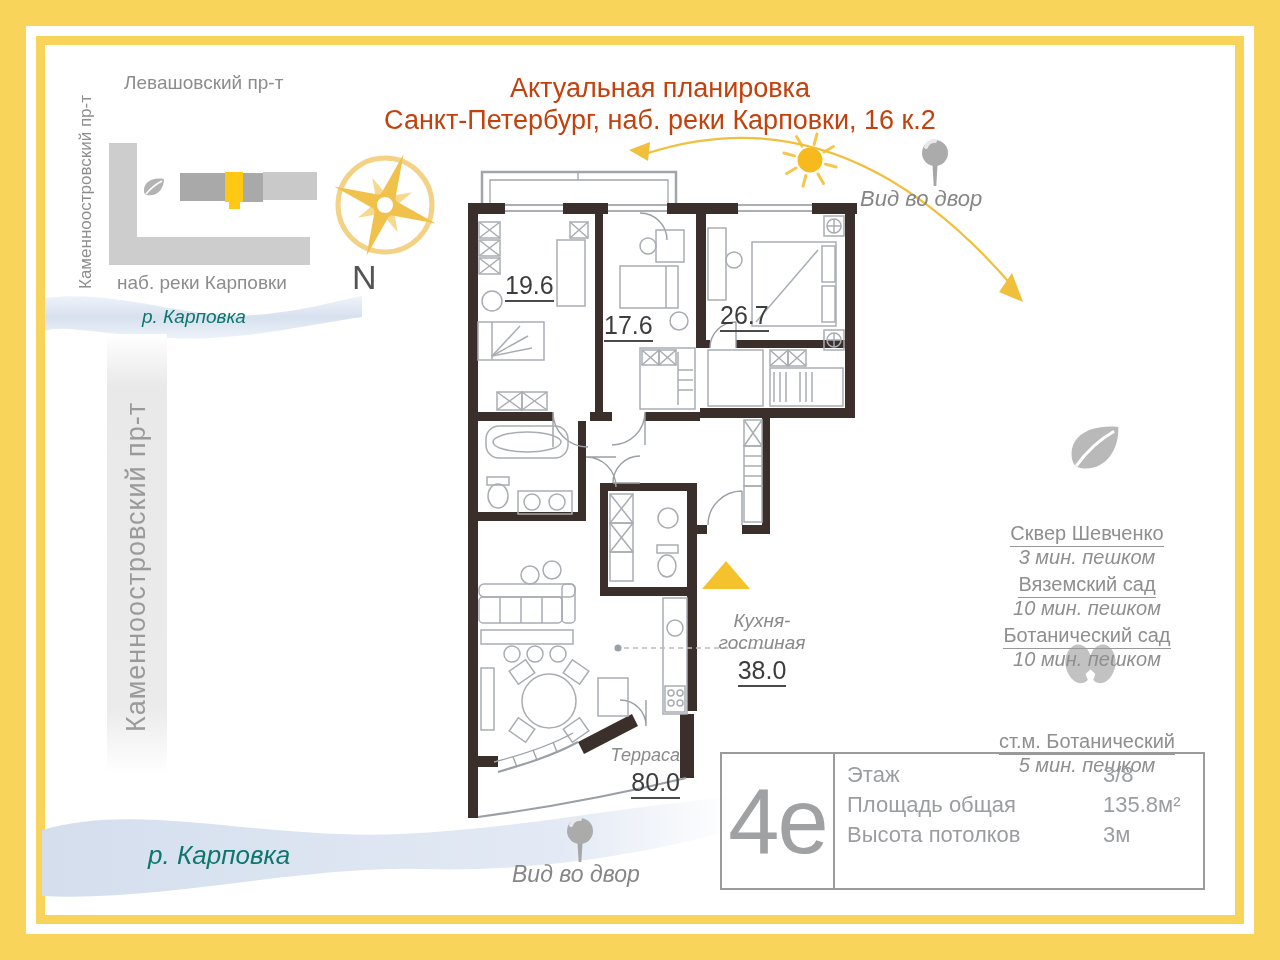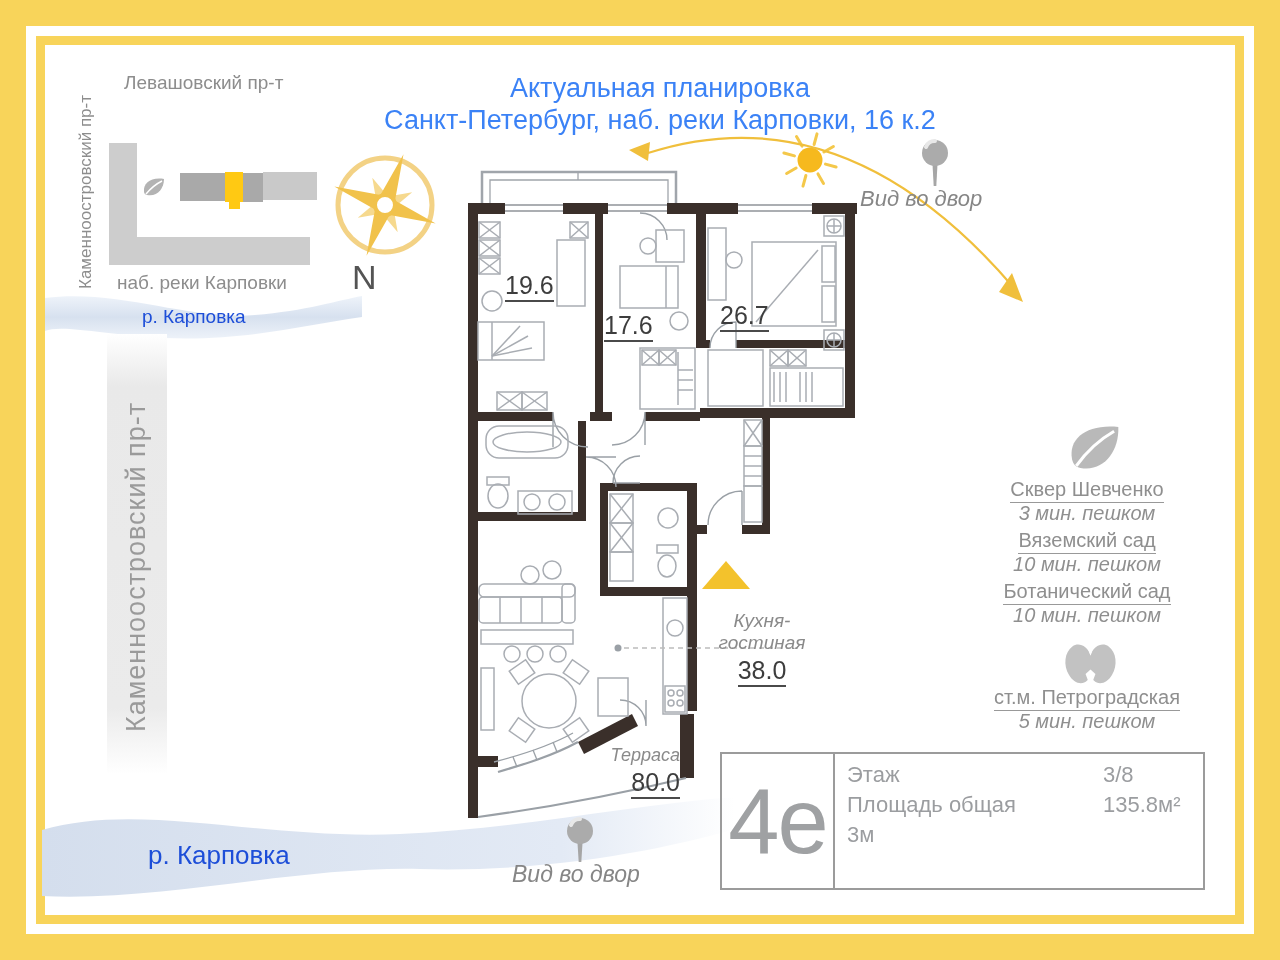--- a/index.html
+++ b/index.html
@@ -6,29 +6,29 @@
   body{width:1280px;height:960px;position:relative;overflow:hidden;background:#fff;
        font-family:"Liberation Sans","DejaVu Sans",sans-serif;color:#4a4a4a;}
   .abs{position:absolute;}
   
   .f1{inset:0;background:#f8d45a;}
   .f2{inset:26px;background:#ffffff;}
   .f3{inset:36px;background:#f8d45a;}
   .f4{inset:45px;background:#ffffff;}
   .gfx{left:0;top:0;z-index:1;}
   .txt{z-index:2;white-space:nowrap;}
-  .title{left:340px;top:72px;width:640px;text-align:center;font-size:27px;line-height:32px;color:#3b82f6;}
+  .title{left:340px;top:72px;width:640px;text-align:center;font-size:27px;line-height:32px;color:#c2410c;}
   .street{font-size:19px;color:#8d8d8d;}
   .vcenter{transform:translate(-50%,-50%) rotate(-90deg);}
-  .river{color:#1d4ed8;}
+  .river{font-style:italic;color:#0f766e;}
   .nletter{left:352px;top:258px;font-size:34px;color:#545454;}
   .view{font-style:italic;color:#868686;font-size:22px;}
   .area{font-size:25px;color:#3d3d3d;border-bottom:2px solid #4a4a4a;padding-bottom:1px;}
   .roomname{font-style:italic;color:#8a8a8a;font-size:19px;}
-  .amen{width:270px;text-align:center;left:952px;}
+  .amen{width:270px;text-align:center;left:952px;margin-top:44px;}
   .amen span{display:inline-block;border-bottom:1.5px solid #999;padding-bottom:1px;}
   .amenname{font-size:20px;color:#8f8f8f;}
   .amentime{font-size:20px;color:#8f8f8f;font-style:italic;}
   .table{left:720px;top:752px;width:481px;height:134px;border:2px solid #9b9b9b;display:flex;z-index:2;background:transparent;}
   .logocell{width:111px;border-right:2px solid #9b9b9b;display:flex;align-items:center;justify-content:center;}
   .logotxt{font-size:92px;color:#9fa1a3;letter-spacing:-2px;}
   .rowscell{flex:1;padding:6px 0 0 12px;}
   .trow{display:grid;grid-template-columns:1fr 100px;line-height:30px;font-size:22px;color:#9b9da0;}
 </style>
 </head>
@@ -368,33 +368,34 @@
   <div class="roomname" style="font-size:18px;">Терраса</div>
   <div style="margin-top:2px;"><span class="area">80.0</span></div>
 </div>
 
 <div class="abs txt amen amenname" style="top:478px;"><span>Сквер Шевченко</span></div>
 <div class="abs txt amen amentime" style="top:502px;">3 мин. пешком</div>
 <div class="abs txt amen amenname" style="top:529px;"><span>Вяземский сад</span></div>
 <div class="abs txt amen amentime" style="top:553px;">10 мин. пешком</div>
 <div class="abs txt amen amenname" style="top:580px;"><span>Ботанический сад</span></div>
 <div class="abs txt amen amentime" style="top:604px;">10 мин. пешком</div>
-<div class="abs txt amen amenname" style="top:686px;"><span>ст.м. Петроградская</span></div>
+<div class="abs txt amen amenname" style="top:686px;"><span>ст.м. Ботанический</span></div>
 <div class="abs txt amen amentime" style="top:710px;">5 мин. пешком</div>
 
 <div class="abs table">
   <div class="logocell">
     <span class="logotxt">4е</span>
   </div>
   <div class="rowscell">
     <div class="trow">
       <span>Этаж</span>
         <span>3/8</span>
     </div>
     <div class="trow">
       <span>Площадь общая</span>
         <span>135.8м²</span>
     </div>
     <div class="trow">
+      <span>Высота потолков</span>
         <span>3м</span>
     </div>
   </div>
 </div>
 
 </body></html>

